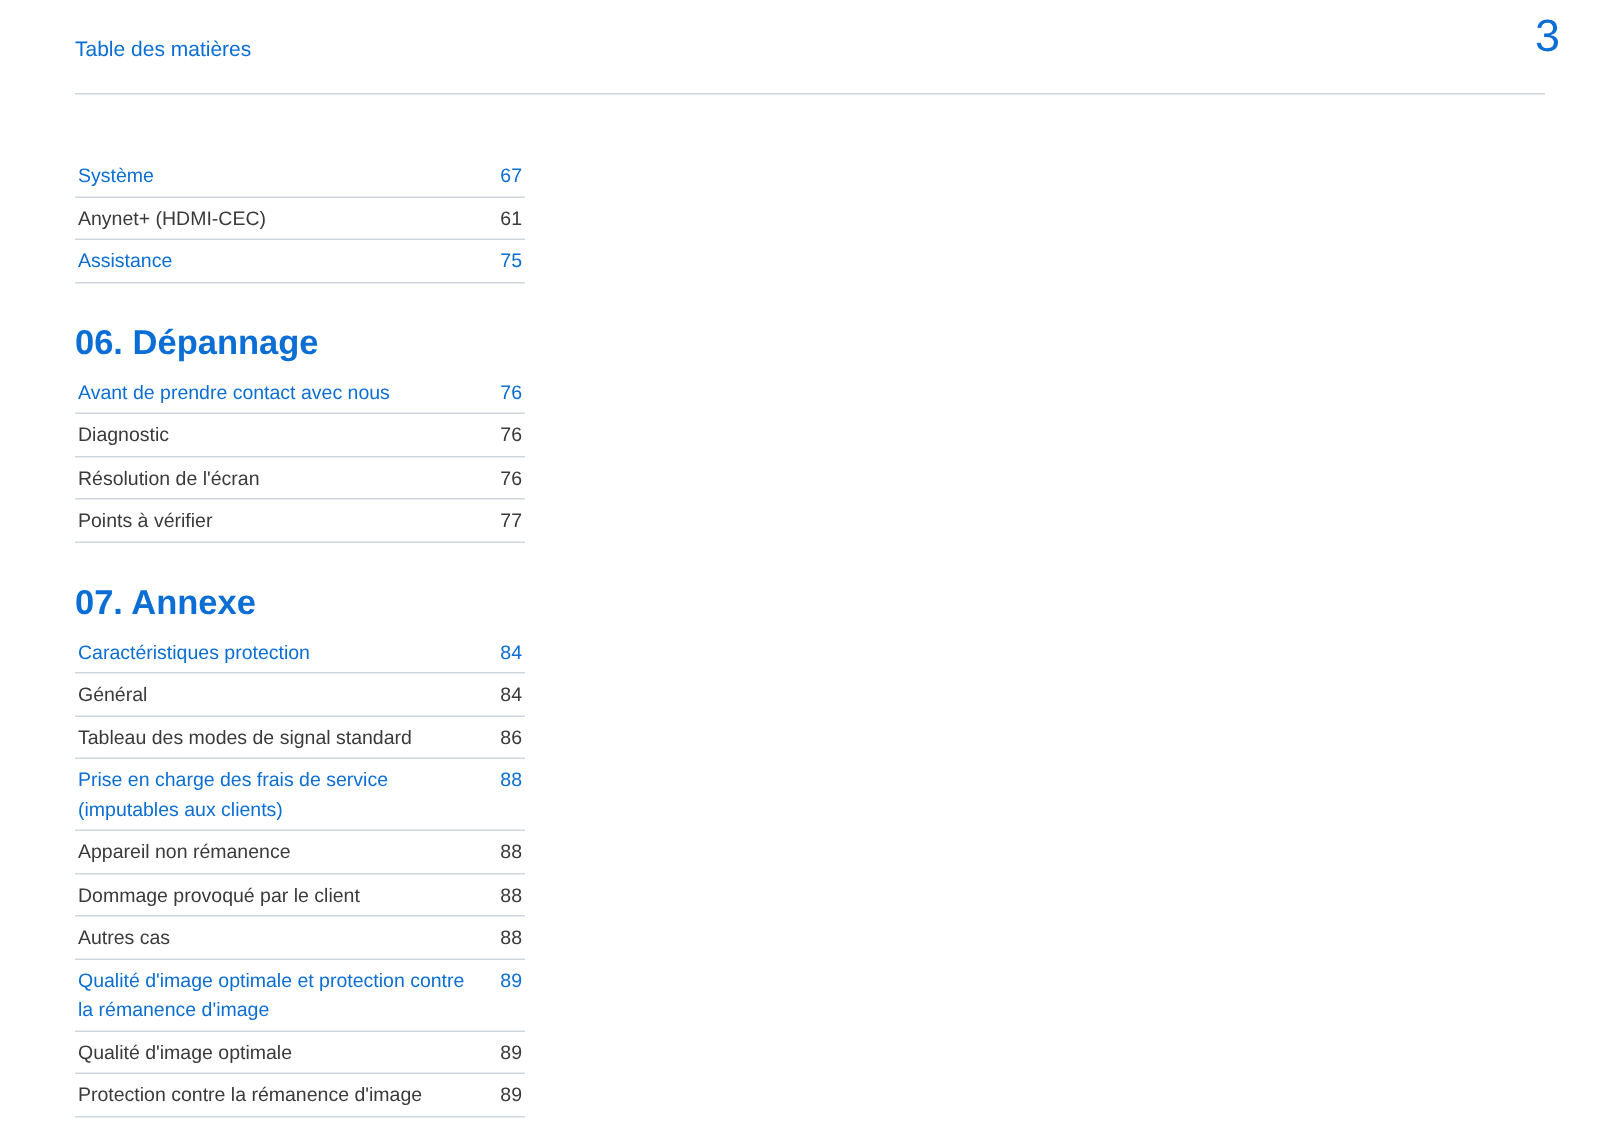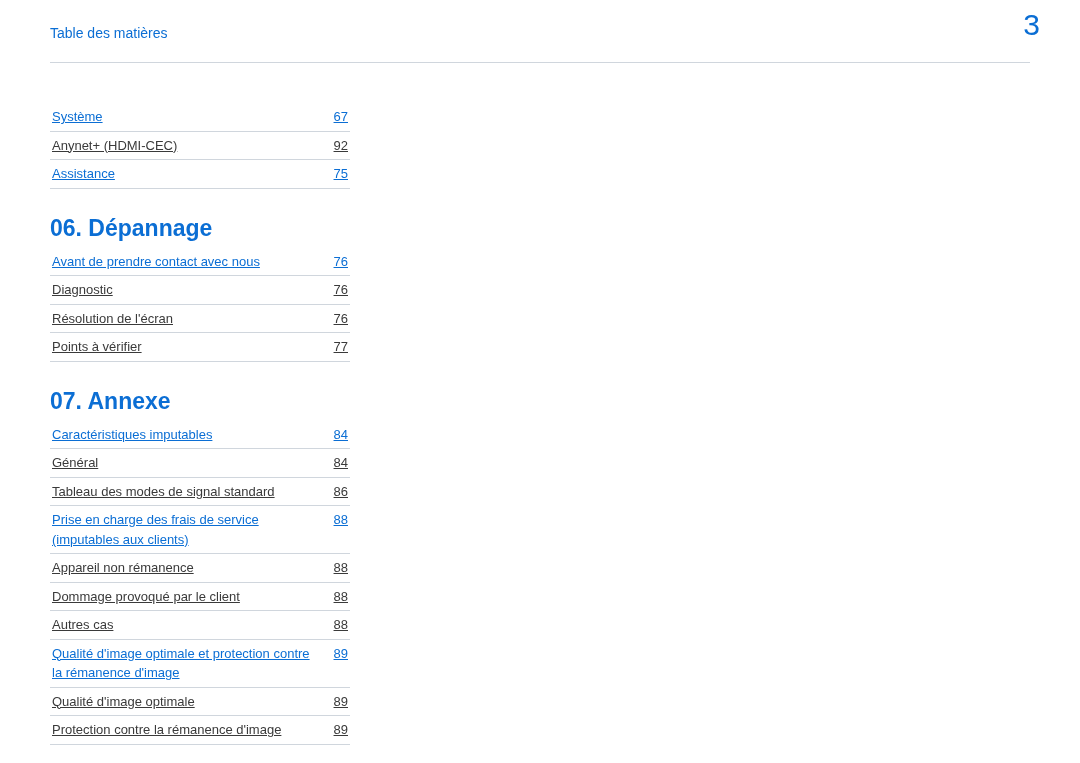--- a/index.html
+++ b/index.html
@@ -41,21 +41,20 @@
   }
   .toc-row{
     display:flex;
     justify-content:space-between;
     align-items:baseline;
     border-bottom:1px solid #d0d6dd;
     padding:4px 2px 4px 2px;
     font-size:13px;
     line-height:1.5;
     column-gap:6px;
-    text-decoration:underline;
   }
   .toc-row.link{color:#0b6ed4;}
   .toc-row.plain{color:#3a3a3a;}
   .toc-row .label{flex:1;}
   .toc-row .num{flex:0 0 auto;text-align:right;min-width:24px;}
   .section-heading{
     color:#0b6ed4;
     font-size:23px;
     font-weight:700;
     margin:26px 0 6px 0;
@@ -72,21 +71,21 @@
 
 <div class="content">
   <div class="col">
 
     <div class="toc-row link">
       <span class="label">Système</span>
       <span class="num">67</span>
     </div>
     <div class="toc-row plain">
       <span class="label">Anynet+ (HDMI-CEC)</span>
-      <span class="num">92</span>
+      <span class="num">61</span>
     </div>
     <div class="toc-row link">
       <span class="label">Assistance</span>
       <span class="num">75</span>
     </div>
 
     <div class="section-heading">06. Dépannage</div>
 
     <div class="toc-row link">
       <span class="label">Avant de prendre contact avec nous</span>
@@ -101,21 +100,21 @@
       <span class="num">76</span>
     </div>
     <div class="toc-row plain">
       <span class="label">Points à vérifier</span>
       <span class="num">77</span>
     </div>
 
     <div class="section-heading">07.  Annexe</div>
 
     <div class="toc-row link">
-      <span class="label">Caractéristiques imputables</span>
+      <span class="label">Caractéristiques protection</span>
       <span class="num">84</span>
     </div>
     <div class="toc-row plain">
       <span class="label">Général</span>
       <span class="num">84</span>
     </div>
     <div class="toc-row plain">
       <span class="label">Tableau des modes de signal standard</span>
       <span class="num">86</span>
     </div>

